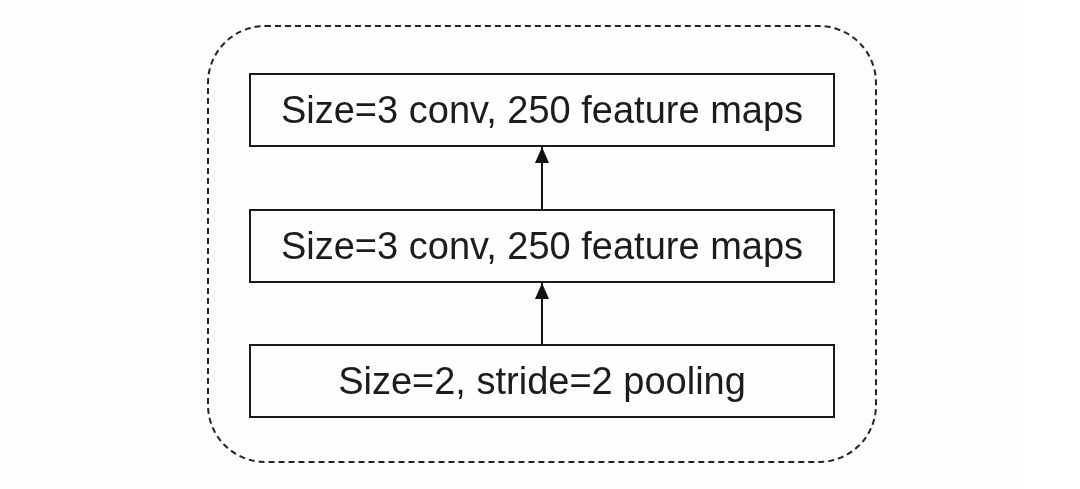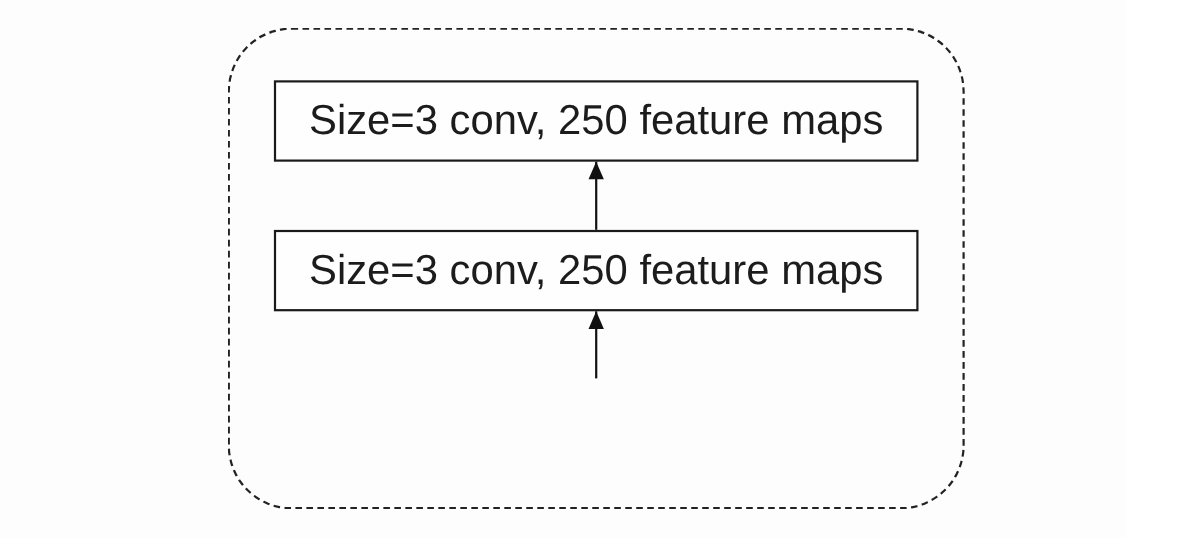--- a/index.html
+++ b/index.html
@@ -89,14 +89,17 @@
 
   <div class="node node-middle">
     <span>Size=3 conv, 250 feature maps</span>
   </div>
 
   <div class="arrow arrow-2">
     <span class="arrow-head"></span>
     <span class="arrow-line"></span>
   </div>
 
+  <div class="node node-bottom">
+    <span>Size=2, stride=2 pooling</span>
+  </div>
 
 </div>
 
 </body></html>

